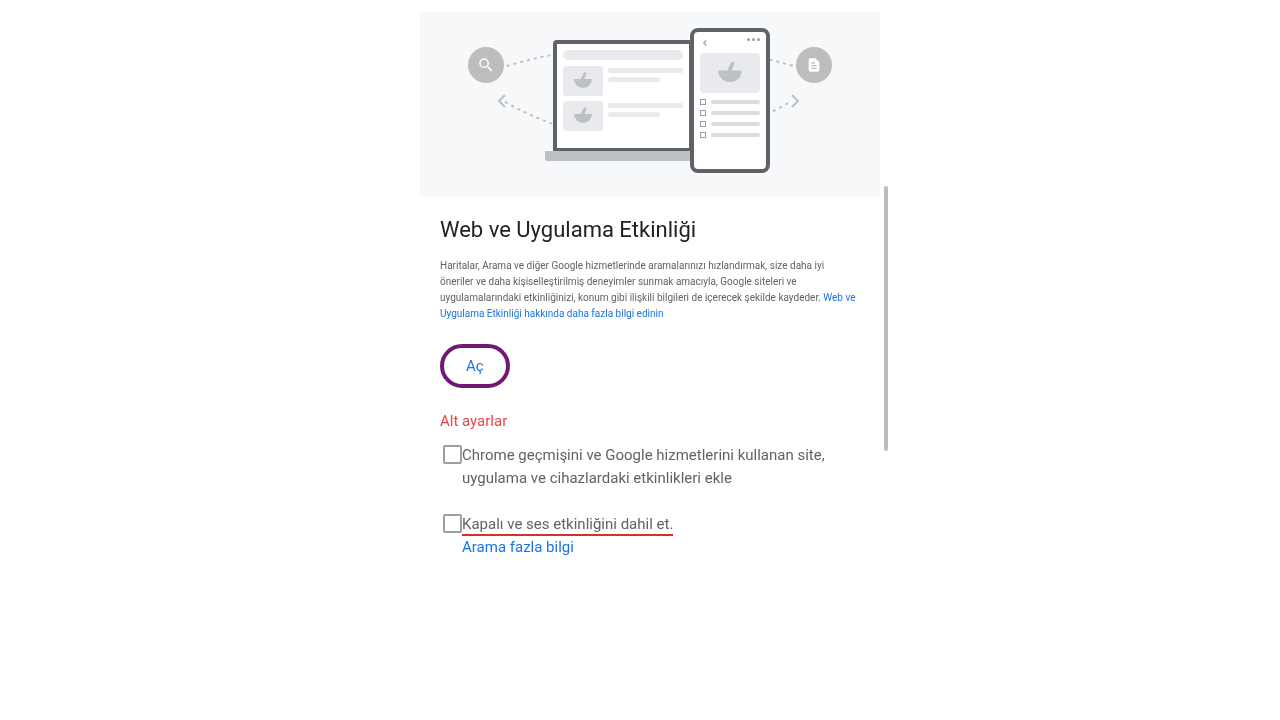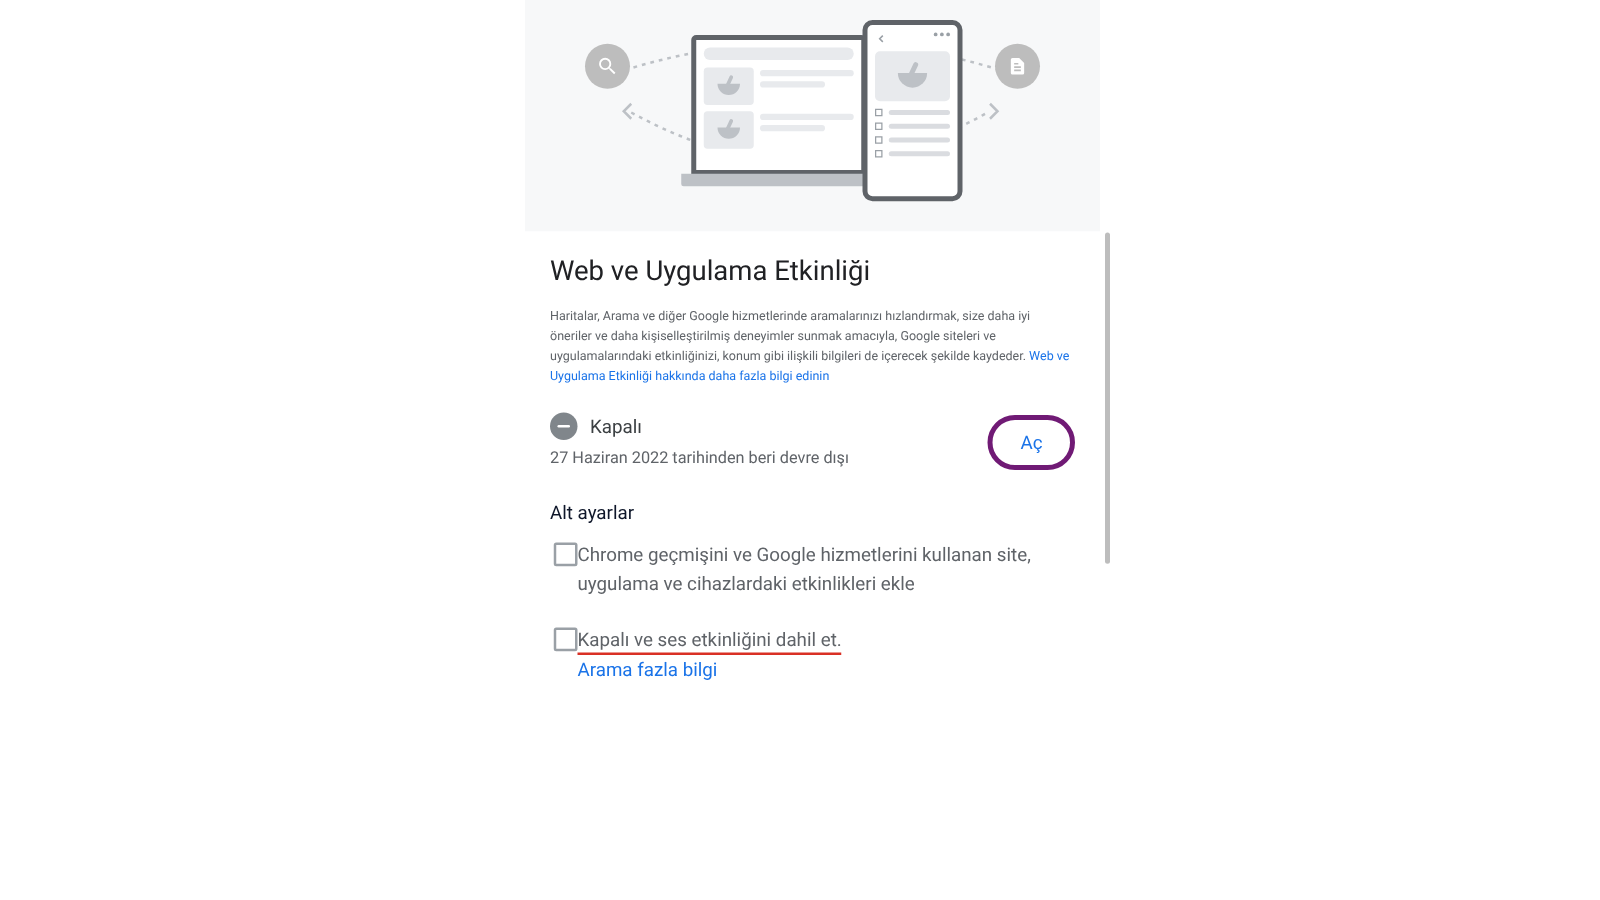--- a/index.html
+++ b/index.html
@@ -7,21 +7,21 @@
       font-family: 'Google Sans', Roboto, Arial, sans-serif;
       background: #fff;
       width: 1280px;
       height: 720px;
       overflow: hidden;
       position: relative;
     }
     .panel {
       position: absolute;
       left: 420px;
-      top: 0;
+      top: 12px;
       width: 460px;
       height: 648px;
       background: #fff;
     }
     .scrollbar {
       position: absolute;
       left: 884px;
       top: 186px;
       width: 4px;
       height: 265px;
@@ -163,21 +163,21 @@
       border-radius: 22px;
       background: #fff;
       color: #1a73e8;
       font-size: 15px;
       cursor: pointer;
       font-family: inherit;
       margin-top: 2px;
     }
     .subheading {
       font-size: 15px;
-      color: #0f172a;
+      color: #ef4444;
       margin-top: 24px;
       margin-bottom: 14px;
     }
     .cb-row {
       display: flex;
       margin-bottom: 22px;
       align-items: flex-start;
     }
     .cb {
       width: 19px; height: 19px;
@@ -289,27 +289,20 @@
   </div>
 
   <div class="content">
     <h1 class="title">Web ve Uygulama Etkinliği</h1>
 
     <p class="desc">
       <span>Haritalar, Arama ve diğer Google hizmetlerinde aramalarınızı hızlandırmak, size daha iyi öneriler ve daha kişiselleştirilmiş deneyimler sunmak amacıyla, Google siteleri ve uygulamalarındaki etkinliğinizi, konum gibi ilişkili bilgileri de içerecek şekilde kaydeder. </span><a href="#">Web ve Uygulama Etkinliği hakkında daha fazla bilgi edinin</a>
     </p>
 
     <div class="status-row">
-      <div class="status-left">
-        <div class="status-line">
-          <div class="pause-circ"></div>
-          <span class="status-text">Kapalı</span>
-        </div>
-        <div class="status-sub">27 Haziran 2022 tarihinden beri devre dışı</div>
-      </div>
       <button class="open-btn">Aç</button>
     </div>
 
     <div class="subheading">Alt ayarlar</div>
 
     <div class="cb-row">
       <div class="cb"></div>
       <div class="cb-text">Chrome geçmişini ve Google hizmetlerini kullanan site, uygulama ve cihazlardaki etkinlikleri ekle</div>
     </div>
 

